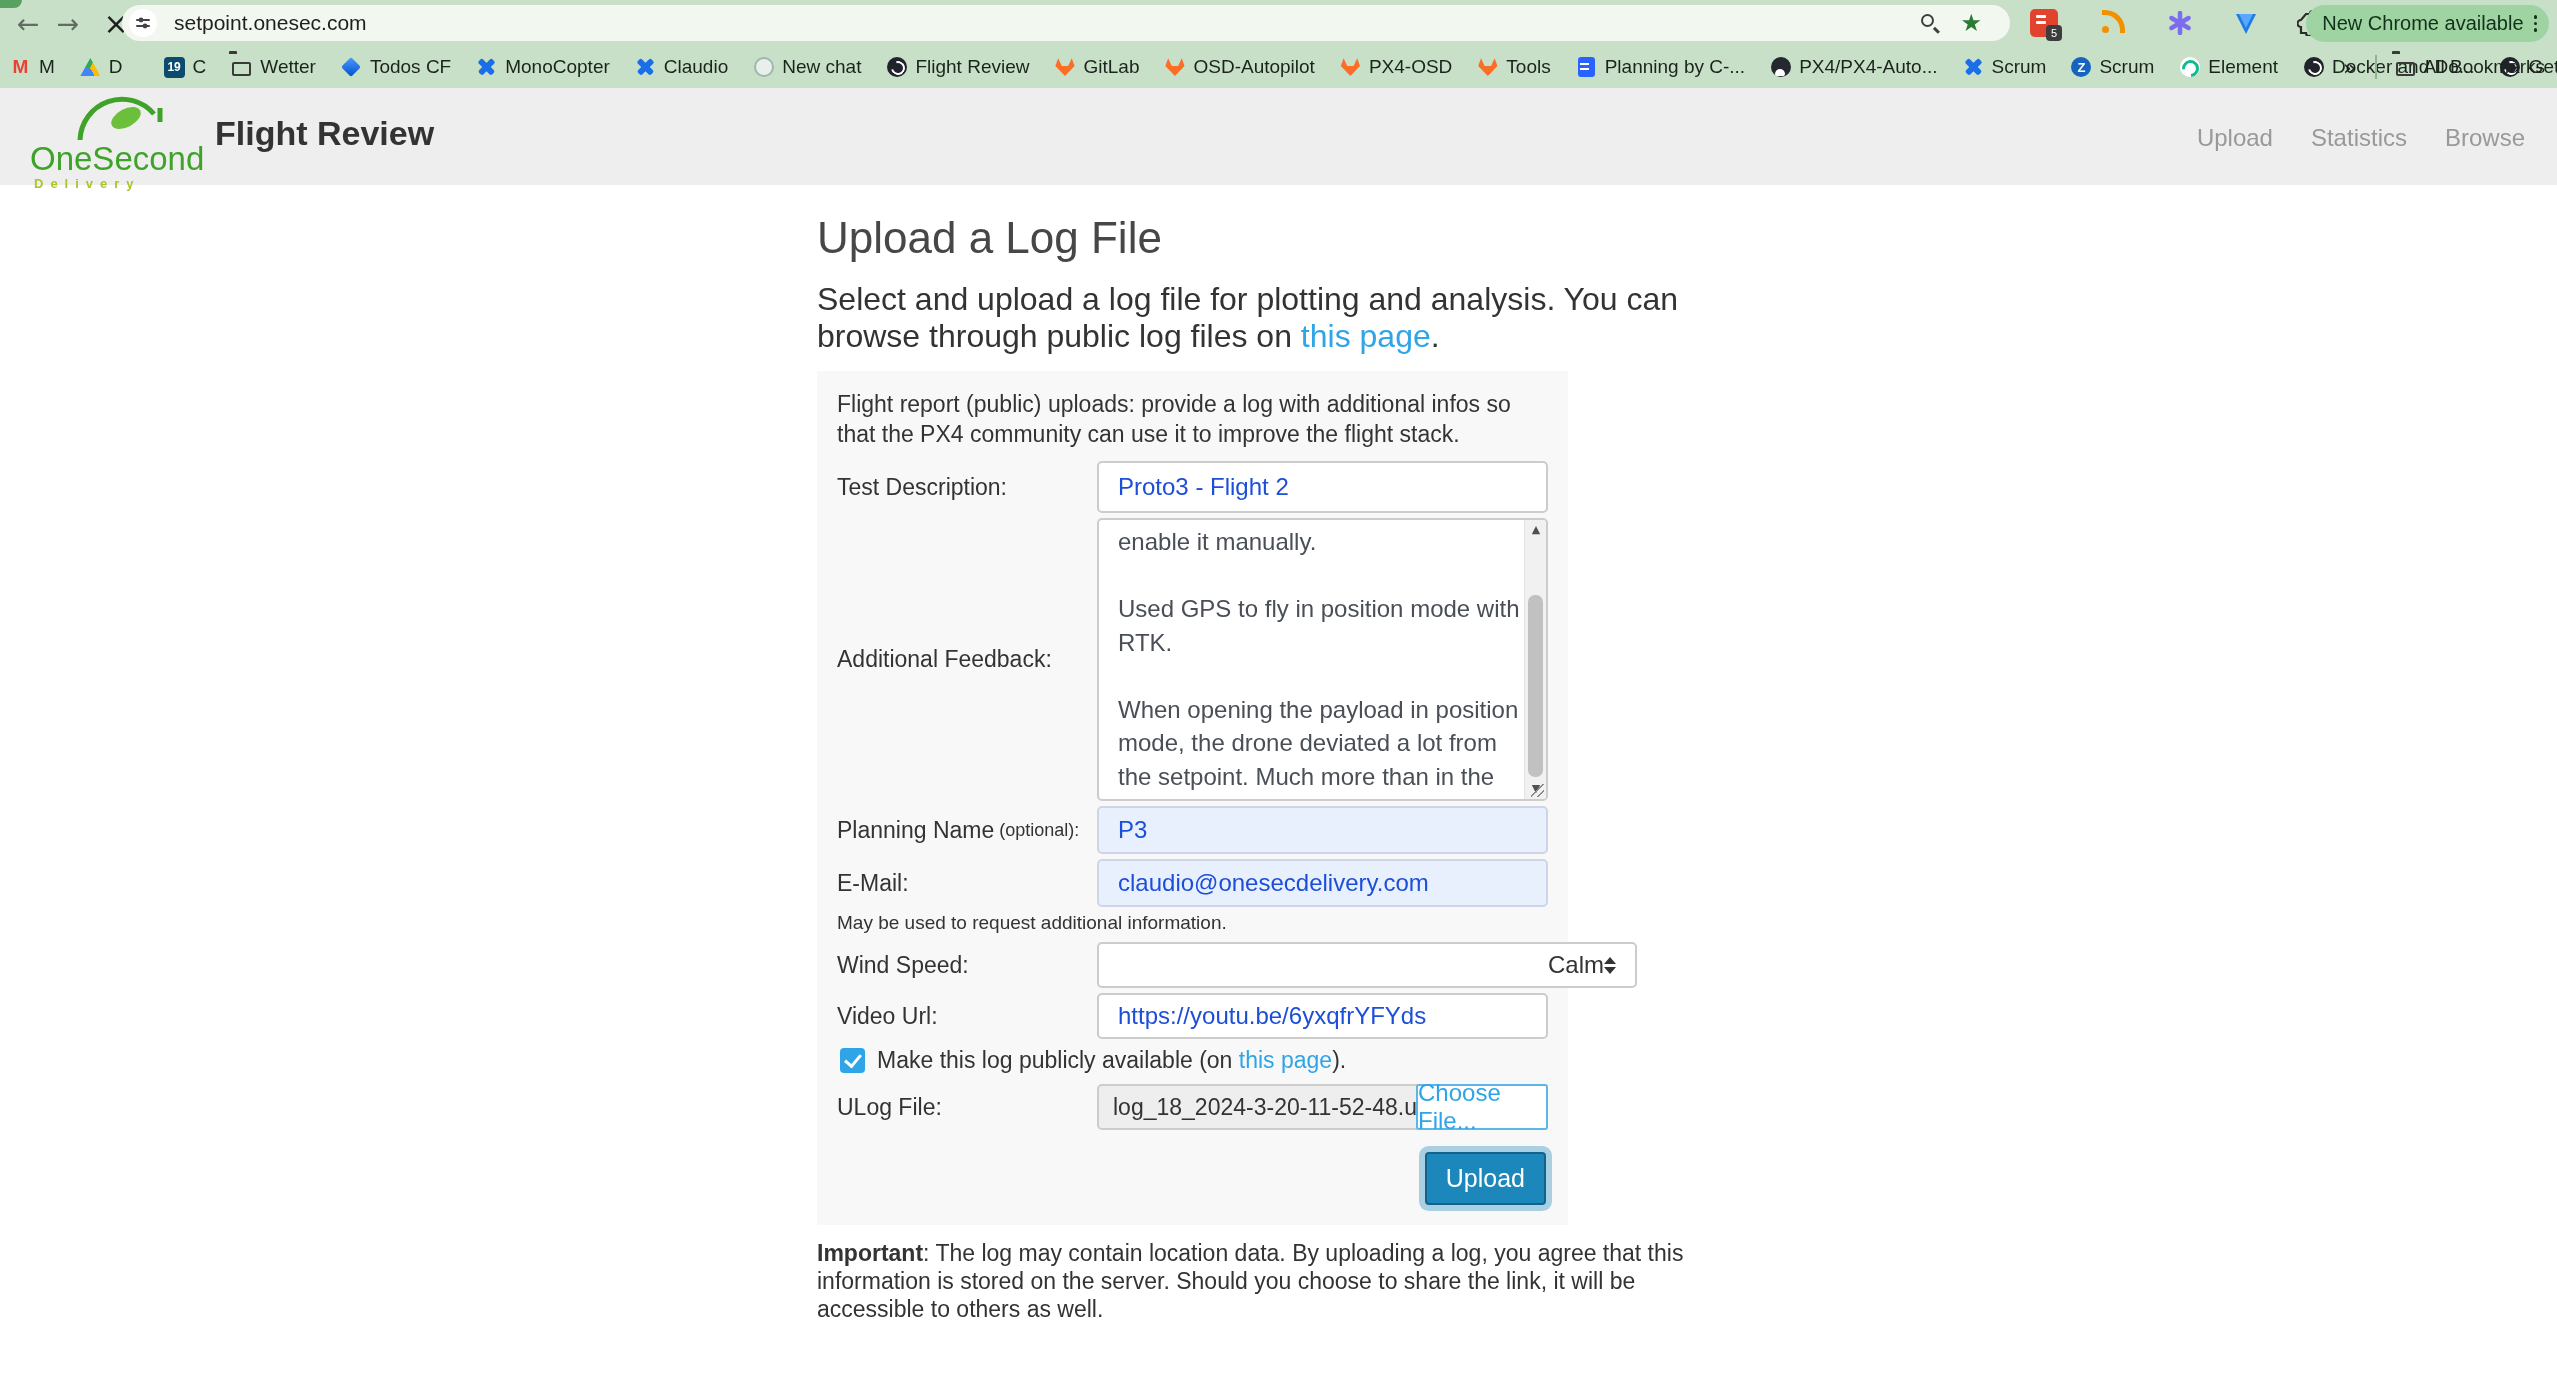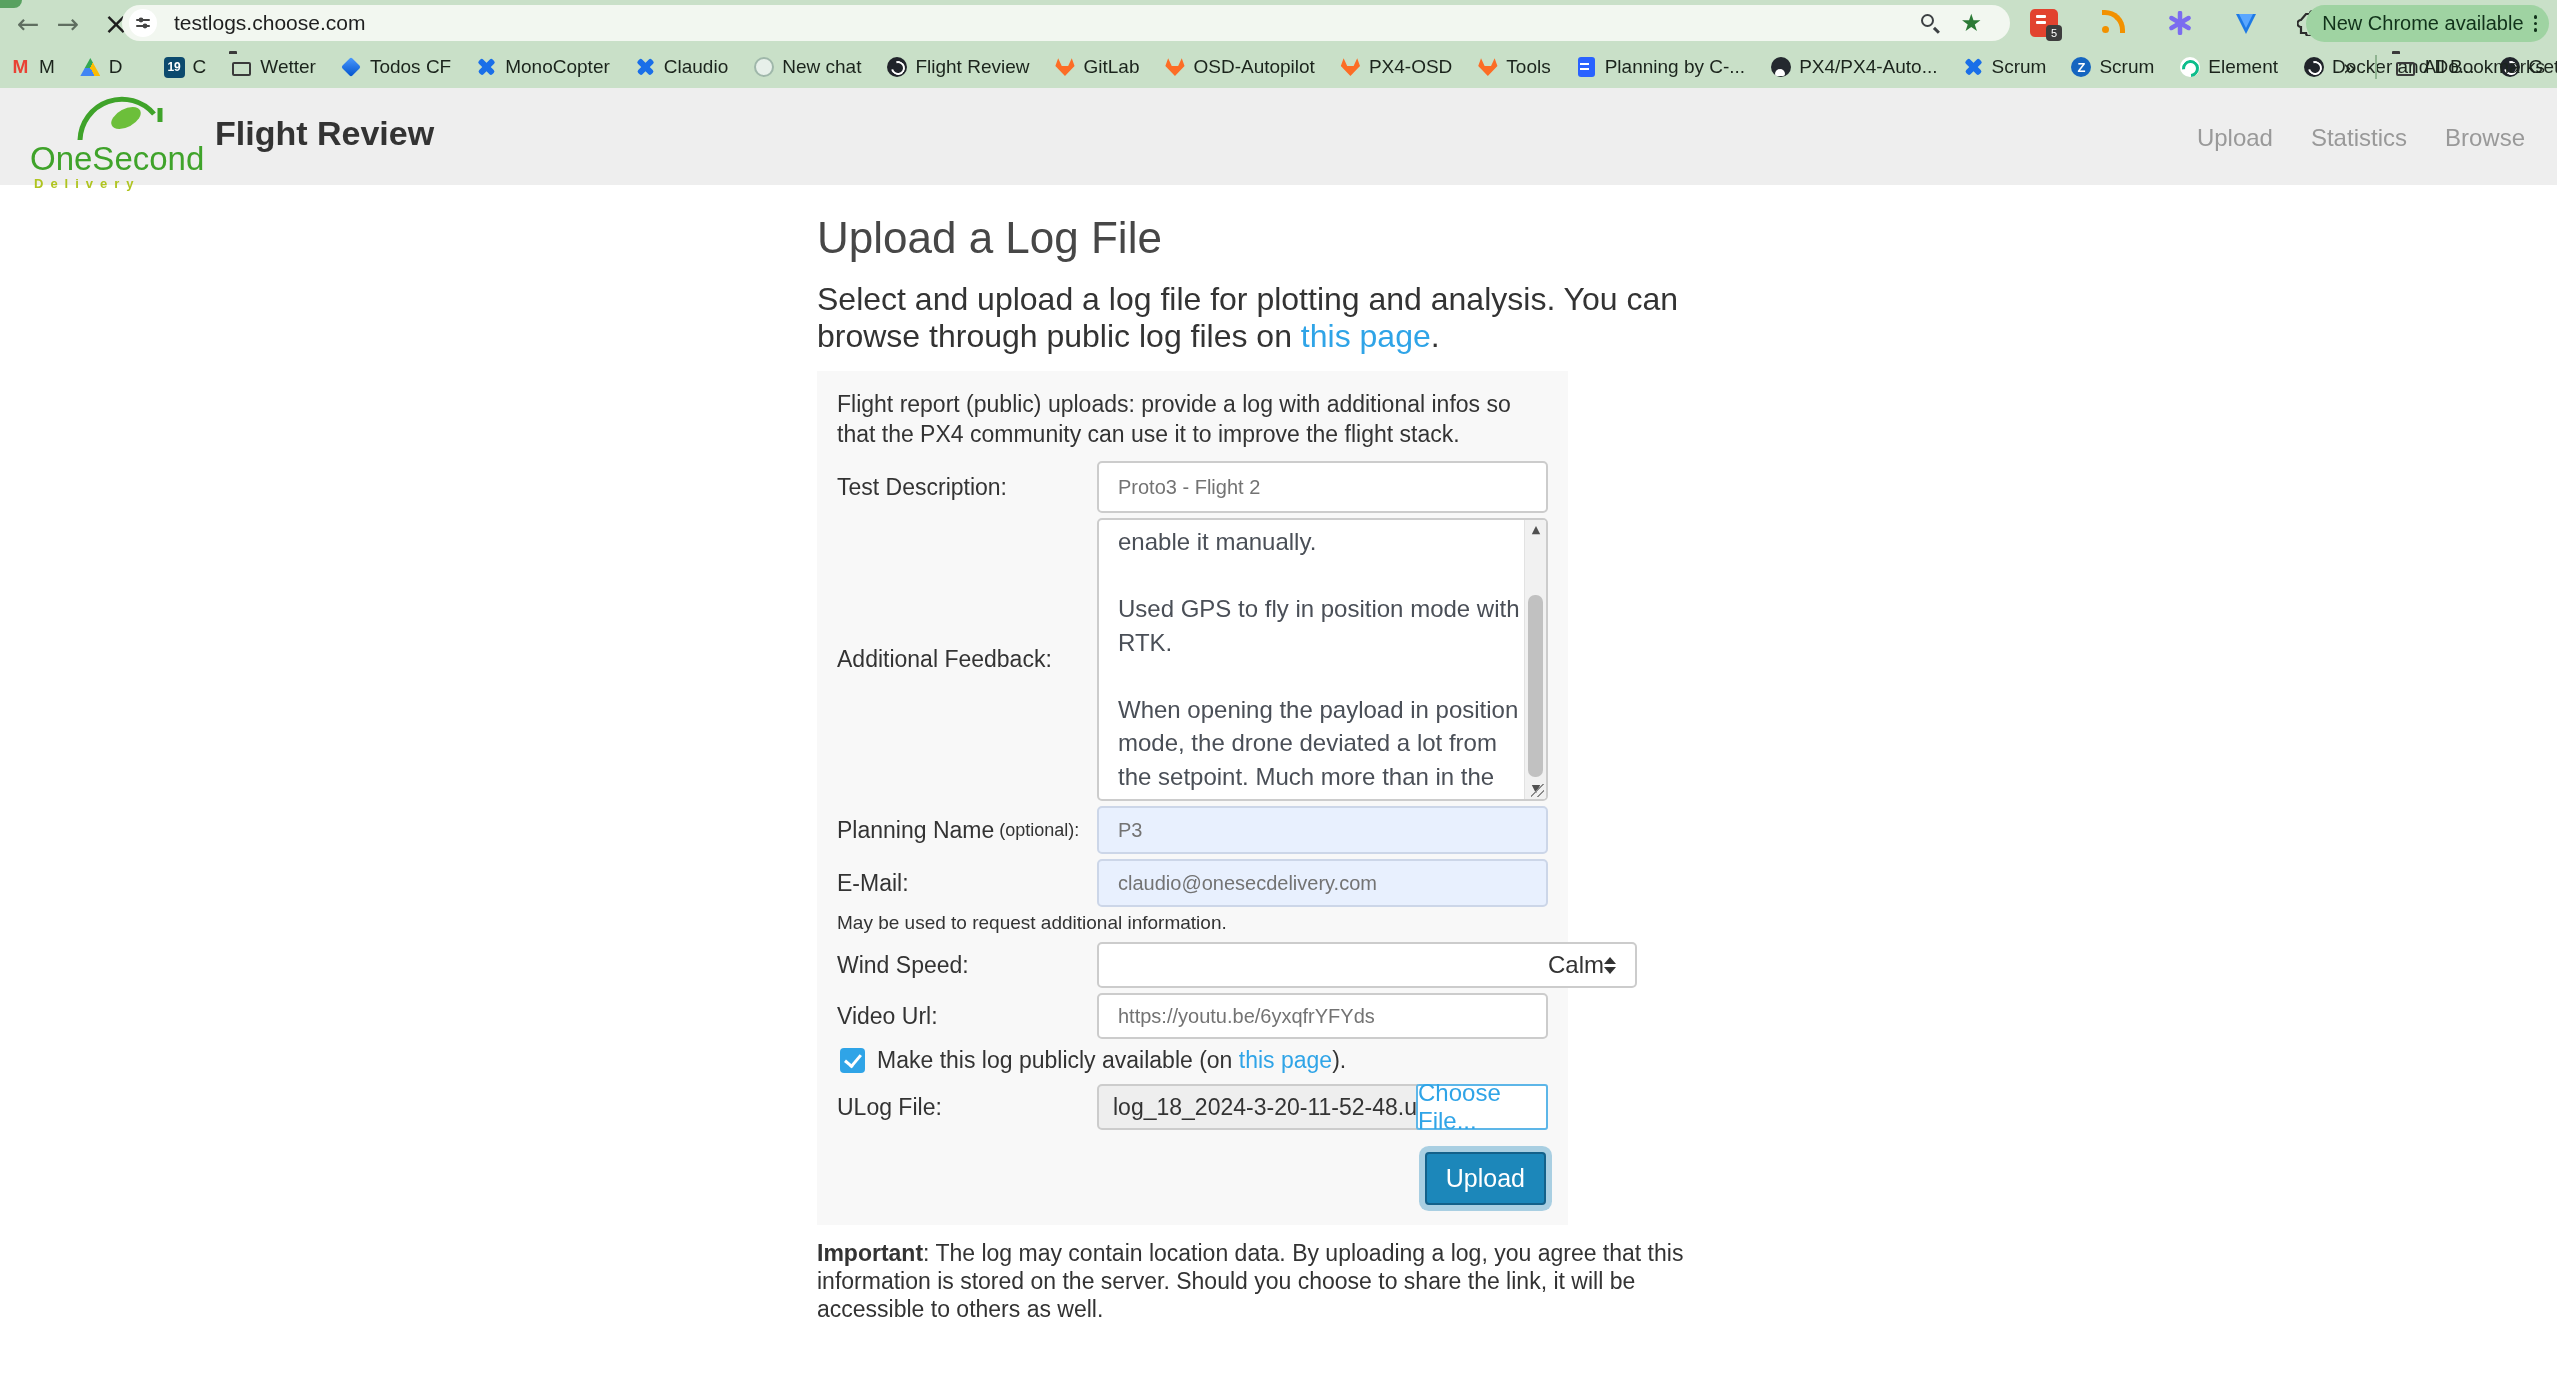--- a/index.html
+++ b/index.html
@@ -100,21 +100,21 @@
   .panel { margin-top:16px; width:751px; background:#f8f8f8; padding:16px 20px 20px 20px; }
   .panel-intro { font-size:23px; line-height:30px; color:#333; margin:2px 0 12px 0; width:700px; }
 
   .frow { display:flex; margin-bottom:5px; }
   .lbl { width:260px; font-size:23px; color:#333; display:flex; align-items:center; }
   .lbl .small { font-size:18px; margin-left:5px; }
   .lbl-top { align-items:center; }
   .ctl { width:451px; position:relative; }
 
   .tinput { width:451px; height:52px; border:2px solid #cccccc; border-radius:5px; background:#fff;
-            font-size:20px; color:#737373; padding:0 19px; display:flex; align-items:center; font-family:"Liberation Sans",sans-serif; }
+            font-size:24px; color:#1d4ed8; padding:0 19px; display:flex; align-items:center; font-family:"Liberation Sans",sans-serif; }
   .autofill { background:#e8f0fe; border-color:#ccd6e8; }
 
   .ta-box { position:relative; width:451px; height:283px; border:2px solid #cccccc; border-radius:5px; background:#fff; overflow:hidden; }
   .ta-text { position:absolute; left:0; top:0; right:24px; bottom:0; padding:5px 2px 5px 19px;
              font-size:24px; line-height:33.5px; color:#4a4f57; white-space:pre-wrap; }
   .sbar { position:absolute; right:0; top:0; bottom:0; width:22px; background:#f1f1f1; border-left:1px solid #e2e2e2; }
   .sbar-up, .sbar-dn { position:absolute; left:0; width:22px; height:20px; color:#505050; font-size:11px; text-align:center; line-height:20px; }
   .sbar-up { top:0; } .sbar-dn { bottom:0; }
   .sbar-thumb { position:absolute; left:3px; width:15px; border-radius:7px; background:#c1c1c1; top:75px; height:182px; }
   .resize-grip { position:absolute; right:2px; bottom:2px; width:13px; height:13px;
@@ -159,21 +159,21 @@
     <span class="site-info">
       <svg width="16" height="16" viewBox="0 0 16 16">
           <g stroke="#444" stroke-width="2" stroke-linecap="round">
             <line x1="2" y1="5" x2="14" y2="5"></line>
             <line x1="2" y1="11" x2="14" y2="11"></line>
           </g>
           <circle cx="6" cy="5" r="2.4" fill="#444"></circle>
           <circle cx="10" cy="11" r="2.4" fill="#444"></circle>
         </svg>
     </span>
-    <span class="omni-url">testlogs.choose.com</span>
+    <span class="omni-url">setpoint.onesec.com</span>
     <span class="omni-search"></span>
     <span class="omni-star glyph">★</span>
   </div>
 
   <div class="ext ext-red">
     <span class="ext-badge">5</span>
   </div>
   <div class="ext ext-rss"></div>
   <div class="ext ext-ast">
     <svg width="24" height="24" viewBox="0 0 24 24">

